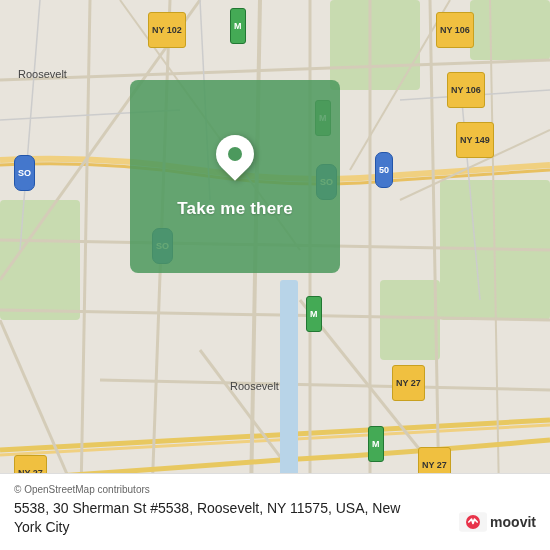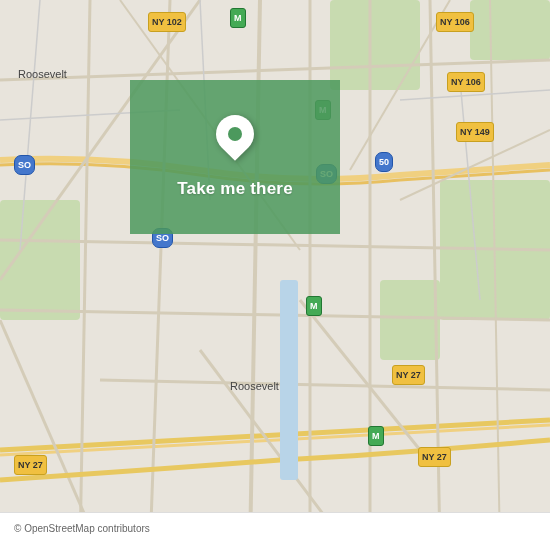--- a/index.html
+++ b/index.html
@@ -26,23 +26,23 @@
       width: 100%;
       height: 100%;
     }
 
     
     .green-overlay {
       position: absolute;
       top: 80px;
       left: 130px;
       width: 210px;
-      height: 154px;
+      height: 193px;
       background: rgba(76, 153, 93, 0.85);
-      border-radius: 0;
+      border-radius: 8px;
       display: flex;
       flex-direction: column;
       align-items: center;
       justify-content: center;
       gap: 8px;
     }
 
     .take-me-there-btn {
       color: white;
       font-size: 17px;
@@ -110,21 +110,21 @@
     }
 
     .highway-badge {
       position: absolute;
       background: #f0c040;
       border: 1px solid #c8a020;
       border-radius: 3px;
       font-size: 9px;
       font-weight: bold;
       color: #333;
-      padding: 4px 3px;
+      padding: 12px 3px;
       white-space: nowrap;
     }
 
     .highway-badge-blue {
       background: #4477cc;
       border-color: #2255aa;
       color: white;
       border-radius: 7px;
     }
 
@@ -229,14 +229,26 @@
             transform: rotate(45deg);
           "></div>
         </div>
       </div>
     </div>
     <button class="take-me-there-btn">Take me there</button>
   </div>
 
   <div class="info-bar">
     <div class="copyright-text">© OpenStreetMap contributors</div>
+    <div style="display:flex; align-items:flex-start; justify-content:space-between;">
+      <div class="address-text" style="max-width: 400px;">5538, 30 Sherman St #5538, Roosevelt, NY 11575, USA, New York City</div>
+
+      <div class="moovit-logo">
+        <svg class="moovit-icon" viewBox="0 0 40 28" fill="none" xmlns="http://www.w3.org/2000/svg">
+          <rect width="40" height="28" rx="4" fill="#f5f5f5"></rect>
+          <circle cx="20" cy="14" r="10" fill="#e8334a"></circle>
+          <path d="M14 14 L18 10 L20 16 L22 10 L26 14" stroke="white" stroke-width="2.5" stroke-linecap="round" stroke-linejoin="round" fill="none"></path>
+        </svg>
+        <span class="moovit-text">moovit</span>
+      </div>
+    </div>
   </div>
 </div>
 
 </body></html>

